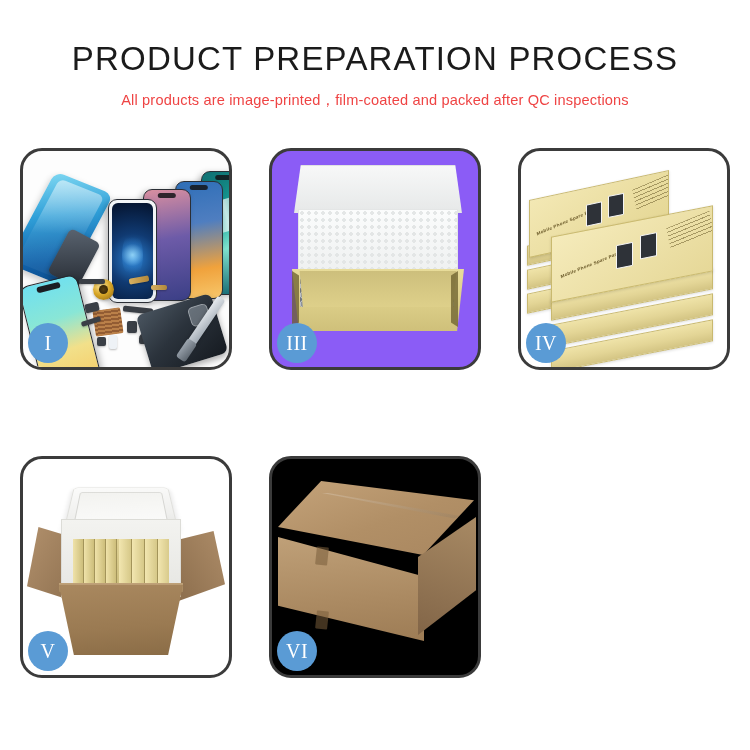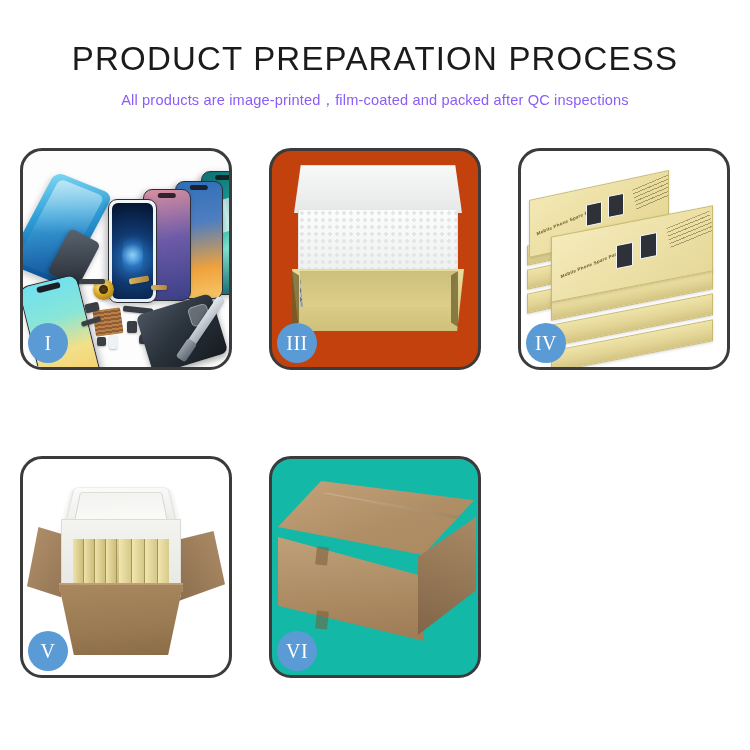--- a/index.html
+++ b/index.html
@@ -21,21 +21,21 @@
     font-size: 33px;
     letter-spacing: 1.2px;
     font-weight: 400;
     color: #1b1b1b;
     font-family: "Liberation Sans", sans-serif;
     white-space: nowrap;
   }
   .subtitle {
     margin-top: 13px;
     font-size: 14.6px;
-    color: #8b5cf6;
+    color: #ef4444;
     letter-spacing: .15px;
     white-space: nowrap;
   }
 
   
   .grid {
     position: absolute;
     left: 20px; top: 148px;
     width: 710px; height: 530px;
     display: grid;
@@ -209,21 +209,21 @@
       radial-gradient(circle at 5px 5px, rgba(255,255,255,.55) 0 3.2px, transparent 3.6px);
     background-size: 11px 11px;
     background-position: 5px 5px;
   }
   .p2 .sheen {
     position:absolute; left: 47px; top: 12px; width: 110px; height: 192px;
     background: linear-gradient(115deg, rgba(255,255,255,.55) 0%, rgba(255,255,255,.05) 35%, rgba(255,255,255,.35) 70%, rgba(255,255,255,.1) 100%);
   }
 
   
-  .p3 { background:#c2410c; }
+  .p3 { background:#8b5cf6; }
   .p3 .lid-back {
     position:absolute; left: 22px; top: 14px; width: 168px; height: 48px;
     background: linear-gradient(180deg,#f7f8f8,#e6e8e8);
     border: 1px solid #e0e2e2;
     border-bottom: none;
     clip-path: polygon(4% 0, 96% 0, 100% 100%, 0 100%);
   }
   .p3 .foam {
     position:absolute; left: 26px; top: 58px; width: 160px; height: 66px;
     background:
@@ -345,21 +345,21 @@
     background: linear-gradient(175deg,#a9885f 0%, #9a7a52 60%, #8a6c46 100%);
     clip-path: polygon(0 0, 100% 0, 88% 100%, 12% 100%);
     box-shadow: 0 3px 6px rgba(0,0,0,.2);
   }
   .p5 .carton-lip {
     position:absolute; left: 36px; top: 124px; width: 124px; height: 9px;
     background: linear-gradient(180deg,#c0a279,#a2855c);
   }
 
   
-  .p6 { background:#14b8a6; }
+  .p6 { background:#000000; }
   .c6-top {
     position:absolute; left: 6px; top: 22px; width: 196px; height: 74px;
     background: linear-gradient(160deg,#c4a37a 0%, #b18f66 55%, #a98760 100%);
     clip-path: polygon(22% 0, 100% 26%, 74% 100%, 0 62%);
   }
   .c6-left {
     position:absolute; left: 6px; top: 78px; width: 146px; height: 104px;
     background: linear-gradient(175deg,#bfa078 0%, #ab8a62 60%, #9d7c55 100%);
     clip-path: polygon(0 0, 100% 38%, 100% 100%, 0 66%);
   }

